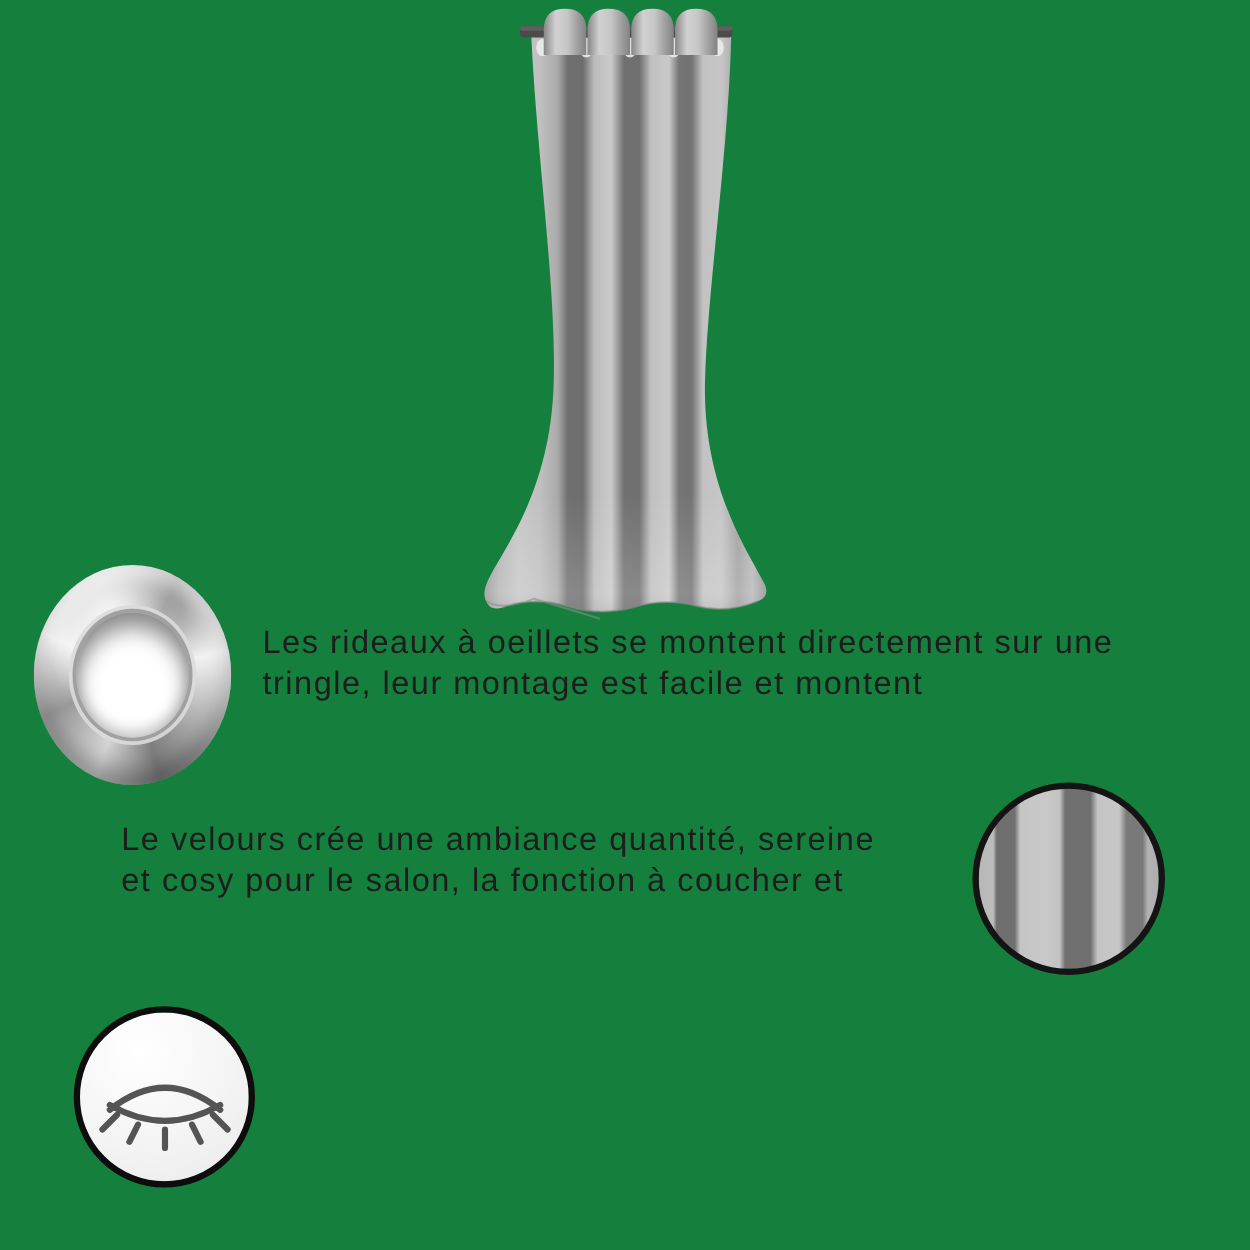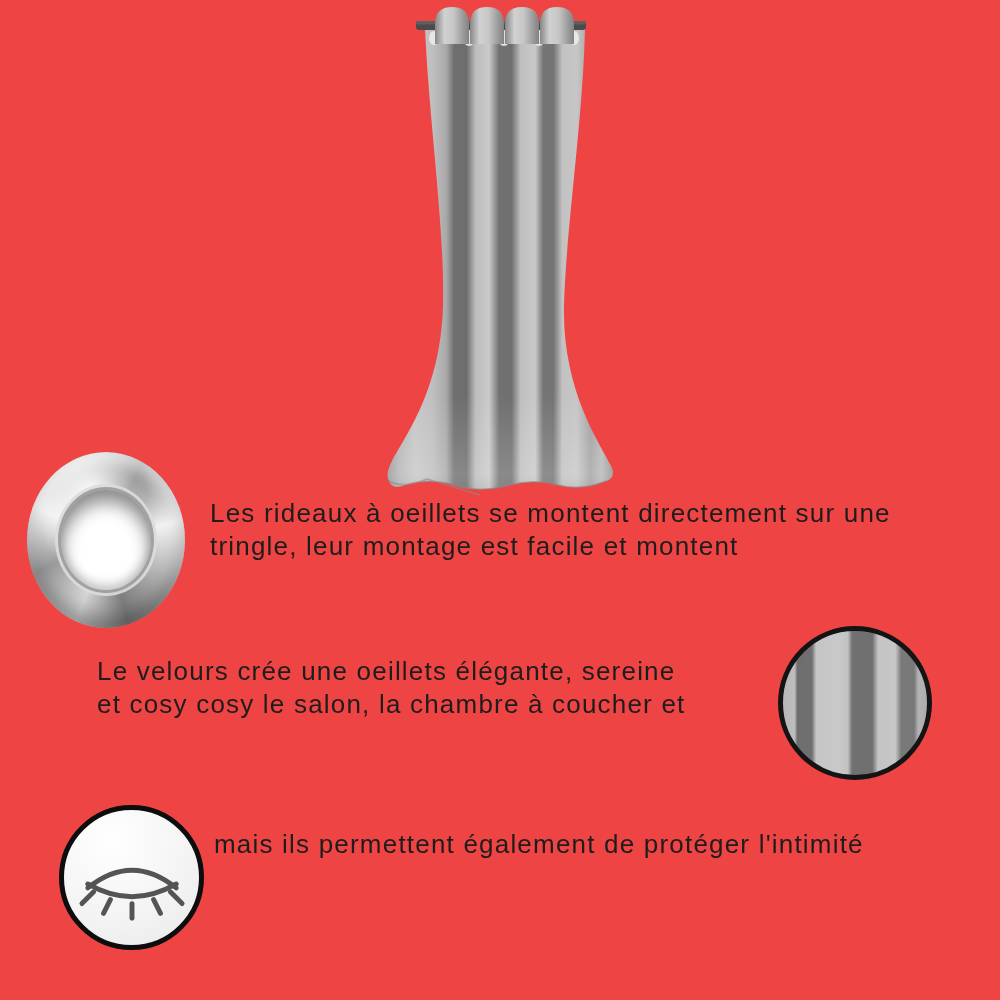--- a/index.html
+++ b/index.html
@@ -1,20 +1,20 @@
 <!DOCTYPE html>
 <html><head>
 <meta charset="utf-8">
 <style>
   html, body { margin: 0; padding: 0; background: #ffffff; }
   .canvas {
     position: relative;
     width: 1000px;
     height: 1000px;
-    background: #ef4444;
+    background: #15803d;
     overflow: hidden;
     font-family: "Liberation Sans", "DejaVu Sans", sans-serif;
   }
   .feature-text {
     position: absolute;
     color: #1d1d1d;
     font-size: 26px;
     line-height: 33px;
     letter-spacing: 1.2px;
     font-weight: 500;
@@ -143,37 +143,36 @@
     <div class="ring-outer"></div>
     <div class="ring-hole"></div>
   </div>
 
   <div class="feature-text" style="left:210px; top:497px;">
     <div class="line">Les rideaux à oeillets se montent directement sur une</div>
     <div class="line">tringle, leur montage est facile et montent</div>
   </div>
 
   <div class="feature-text" style="left:97px; top:655px;">
-    <div class="line">Le velours crée une oeillets élégante, sereine</div>
-    <div class="line">et cosy cosy le salon, la chambre à coucher et</div>
+    <div class="line">Le velours crée une ambiance quantité, sereine</div>
+    <div class="line">et cosy pour le salon, la fonction à coucher et</div>
   </div>
 
   <div class="fabric-detail"></div>
 
   <div class="eye-badge">
     <svg width="108" height="80" viewBox="0 0 110 80" aria-hidden="true">
       <g fill="none" stroke="#545454" stroke-width="5" stroke-linecap="round">
         <path d="M10,46 Q55,10 100,46"></path>
         <path d="M10,42 Q55,68 100,42"></path>
         <path d="M16,50 L4,62"></path>
         <path d="M33,58 L26,72"></path>
         <path d="M55,62 L55,77"></path>
         <path d="M77,58 L84,72"></path>
         <path d="M94,50 L106,62"></path>
       </g>
     </svg>
   </div>
 
   <div class="feature-text" style="left:214px; top:828px;">
-    <div class="line">mais ils permettent également de protéger l'intimité</div>
   </div>
 
 </div>
 
 </body></html>

